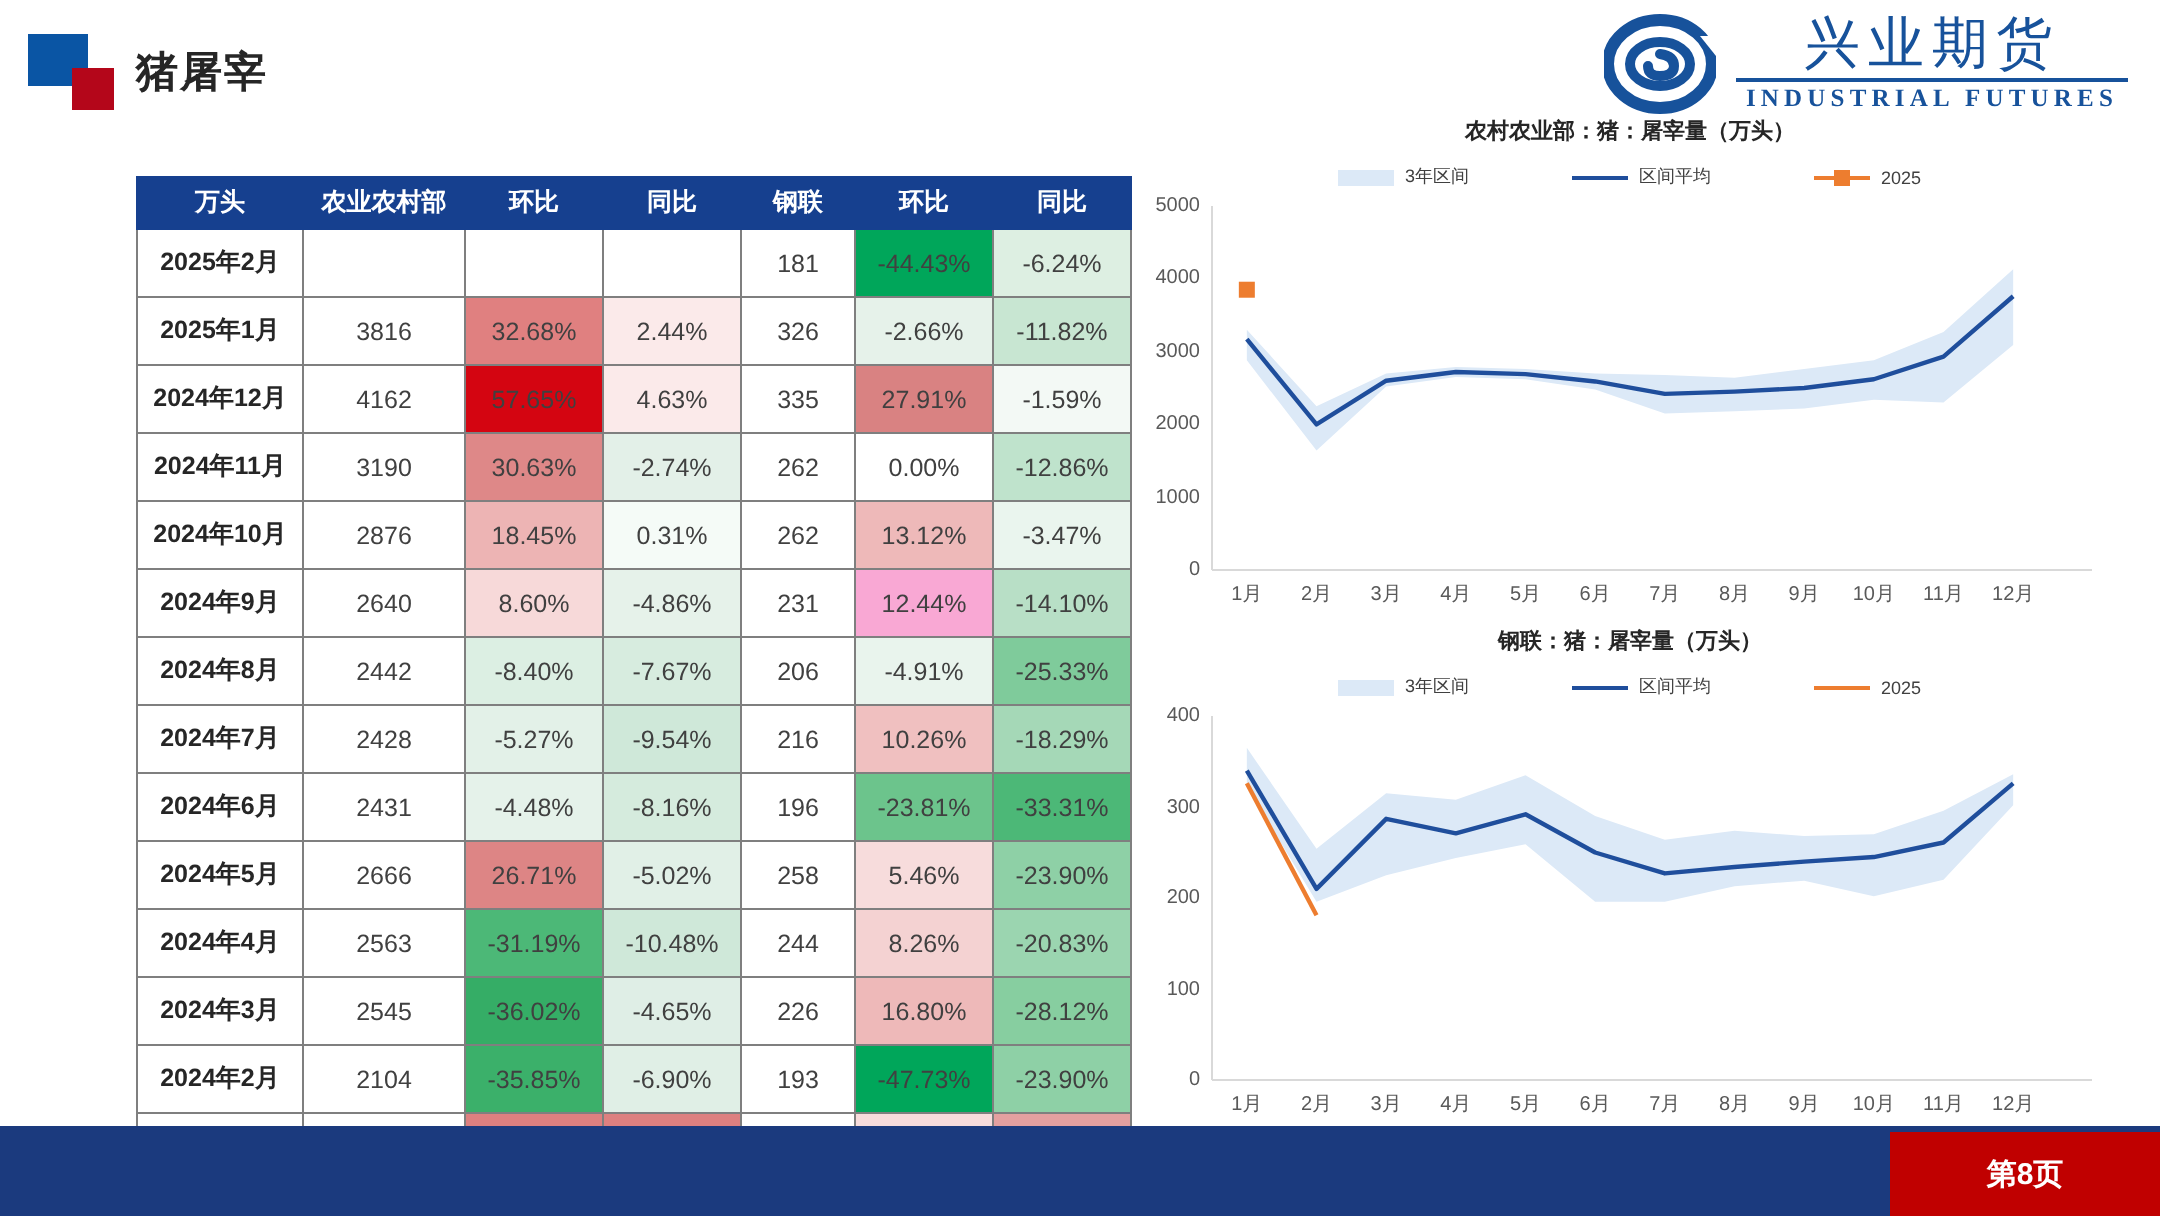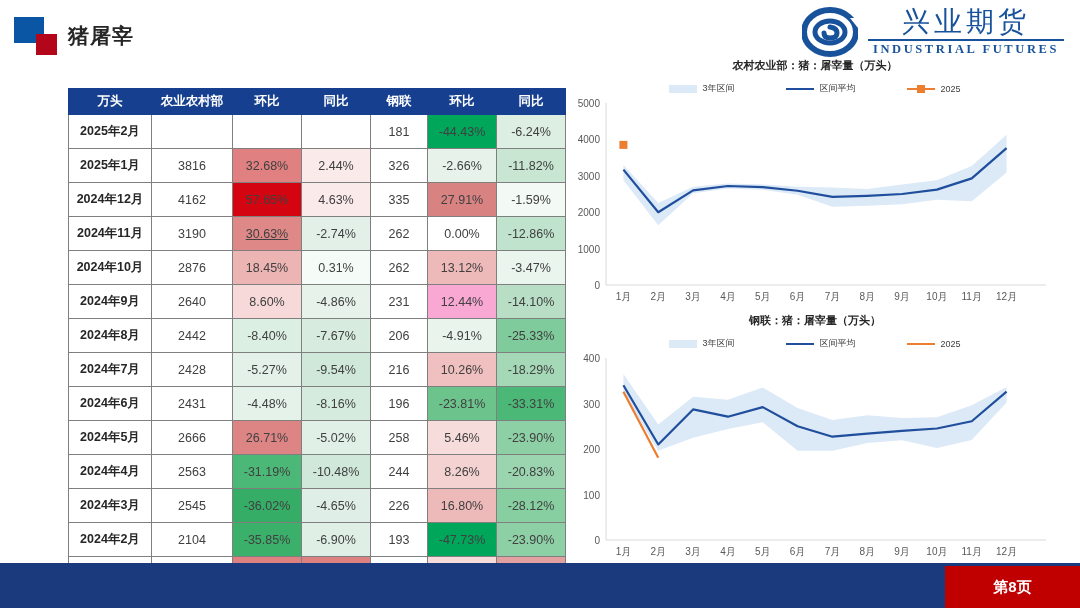--- a/index.html
+++ b/index.html
@@ -115,21 +115,21 @@
         <td class="c1">4162</td>
         <td class="c2" style="background: rgb(212, 5, 17);">57.65%</td>
         <td class="c3" style="background: rgb(251, 234, 234);">4.63%</td>
         <td class="c4">335</td>
         <td class="c5" style="background: rgb(217, 130, 130);">27.91%</td>
         <td class="c6" style="background: rgb(243, 249, 245);">-1.59%</td>
       </tr>
       <tr>
         <td class="c0 mon">2024年11月</td>
         <td class="c1">3190</td>
-        <td class="c2" style="background: rgb(222, 136, 136); text-decoration: underline;">30.63%</td>
+        <td class="c2" style="background: rgb(222, 136, 136);">30.63%</td>
         <td class="c3" style="background: rgb(227, 240, 232);">-2.74%</td>
         <td class="c4">262</td>
         <td class="c5" style="background: rgb(255, 255, 255);">0.00%</td>
         <td class="c6" style="background: rgb(191, 227, 204);">-12.86%</td>
       </tr>
       <tr>
         <td class="c0 mon">2024年10月</td>
         <td class="c1">2876</td>
         <td class="c2" style="background: rgb(237, 180, 180);">18.45%</td>
         <td class="c3" style="background: rgb(245, 251, 247);">0.31%</td>

